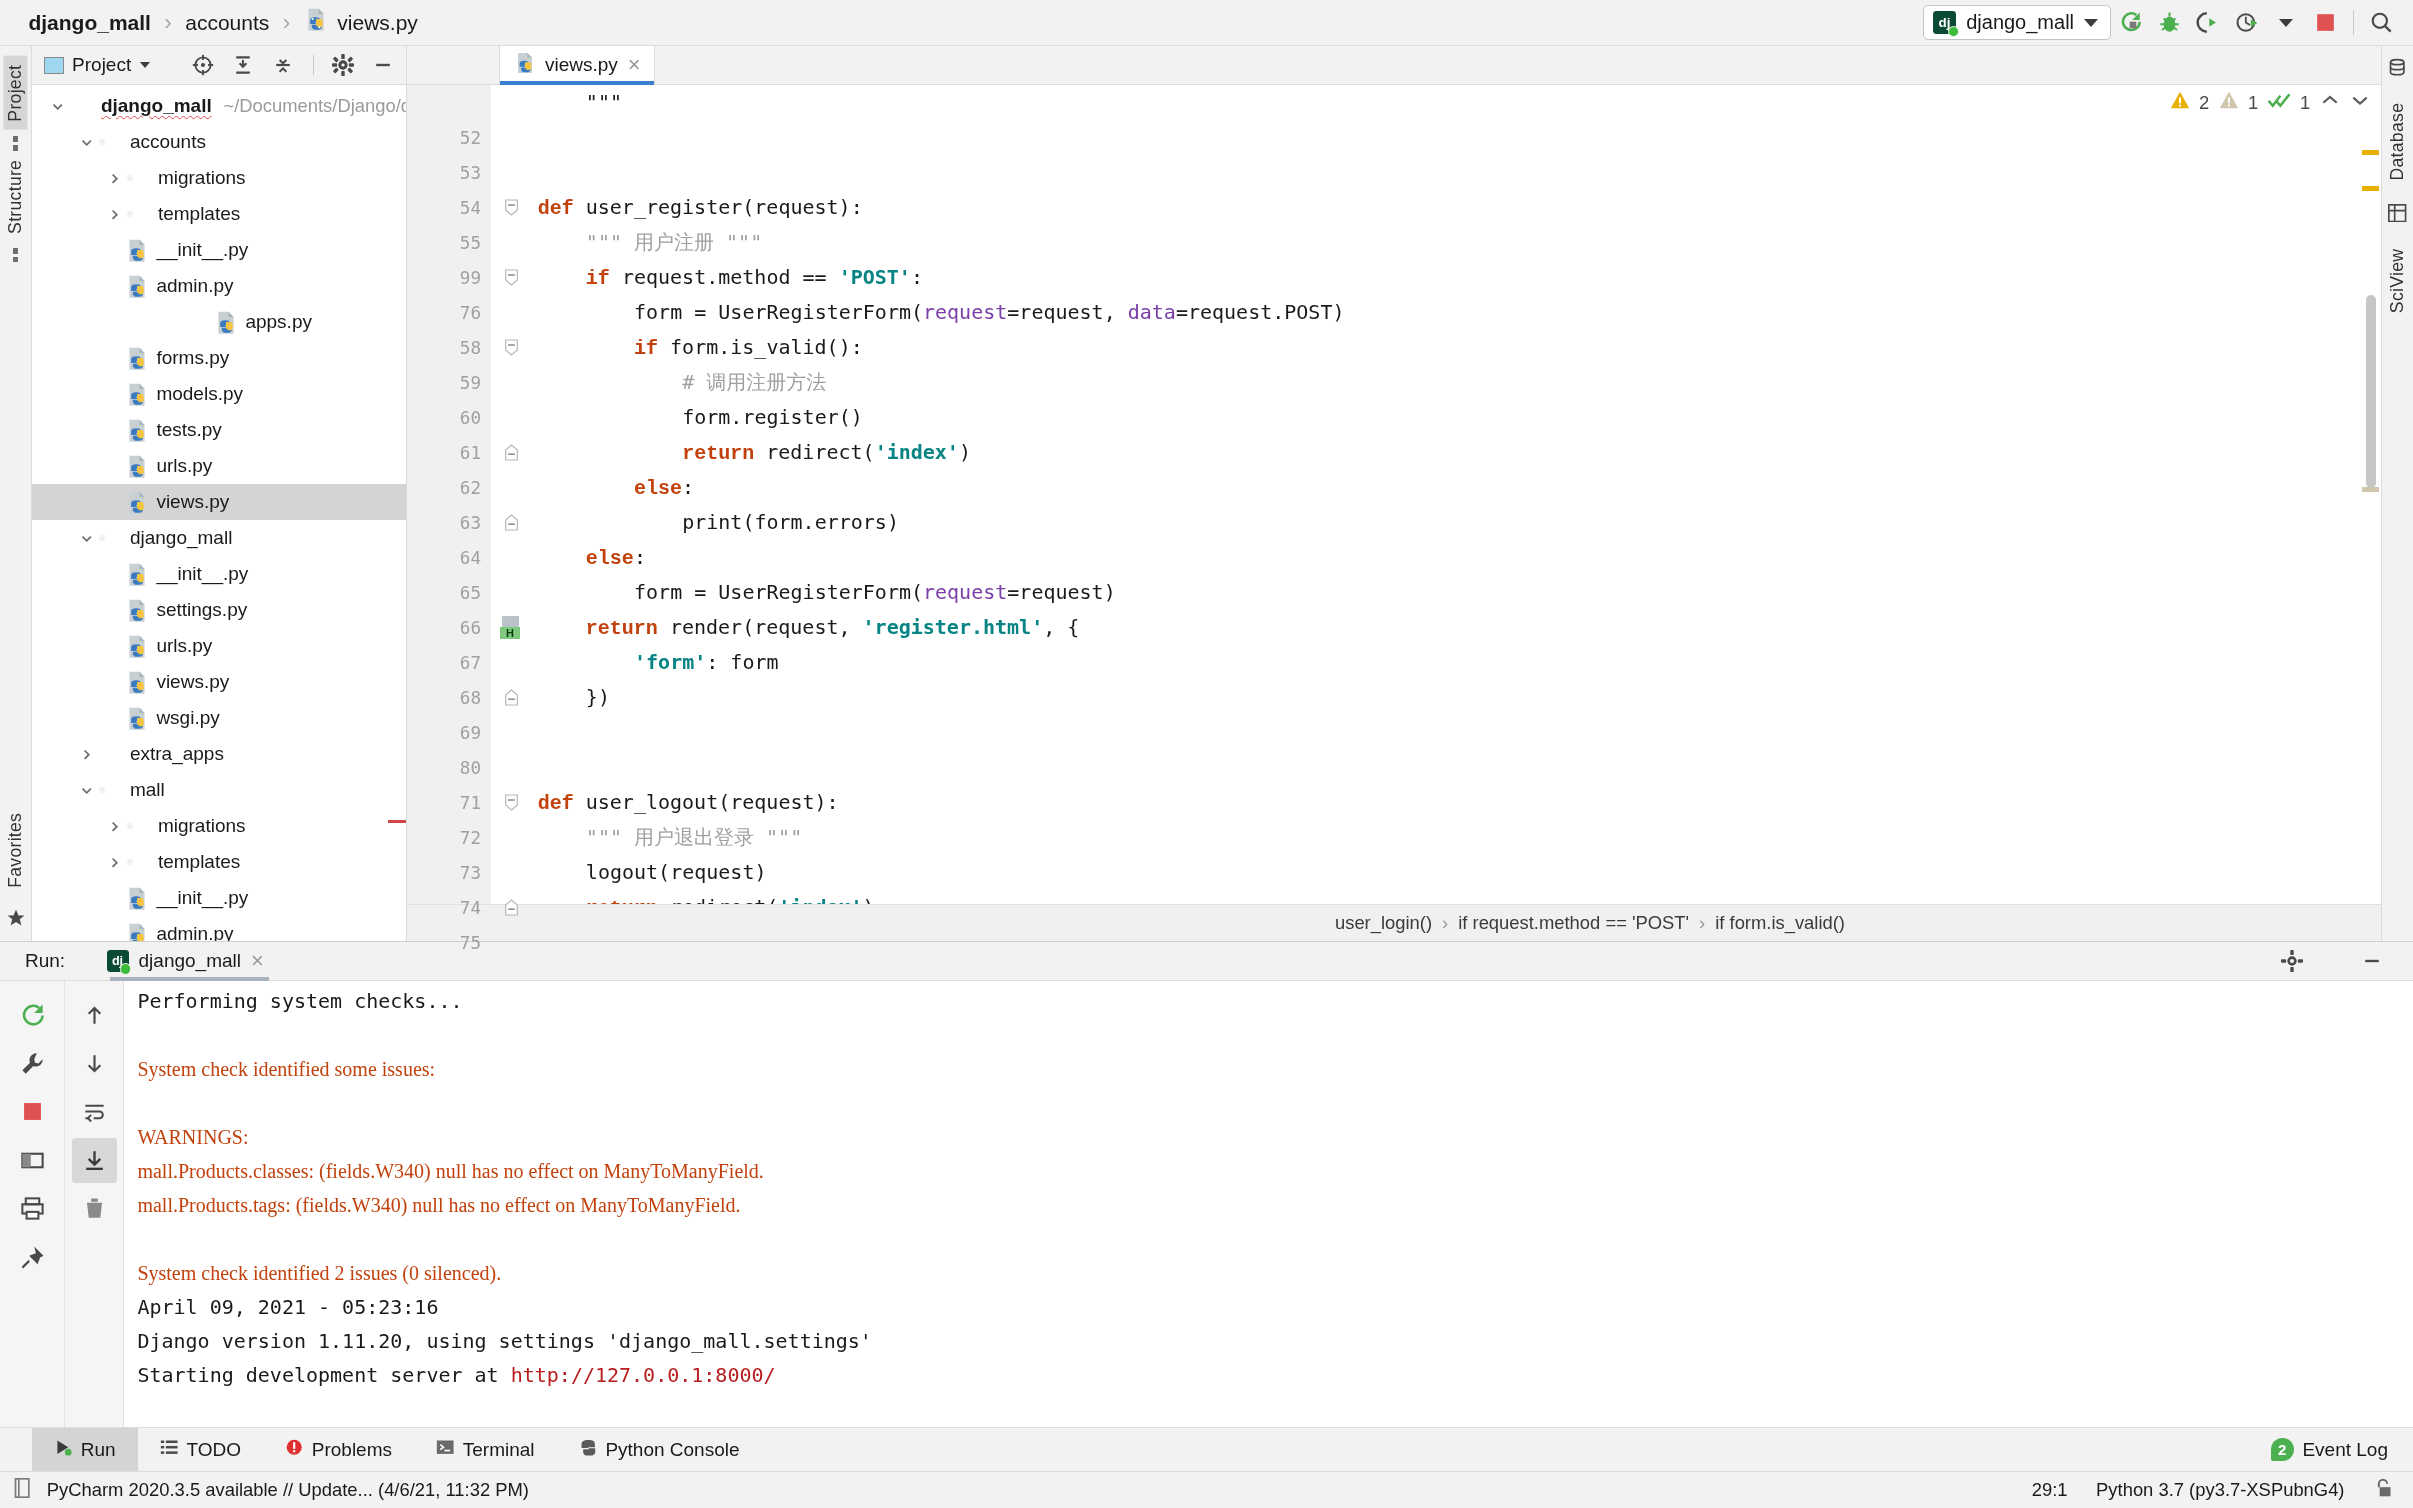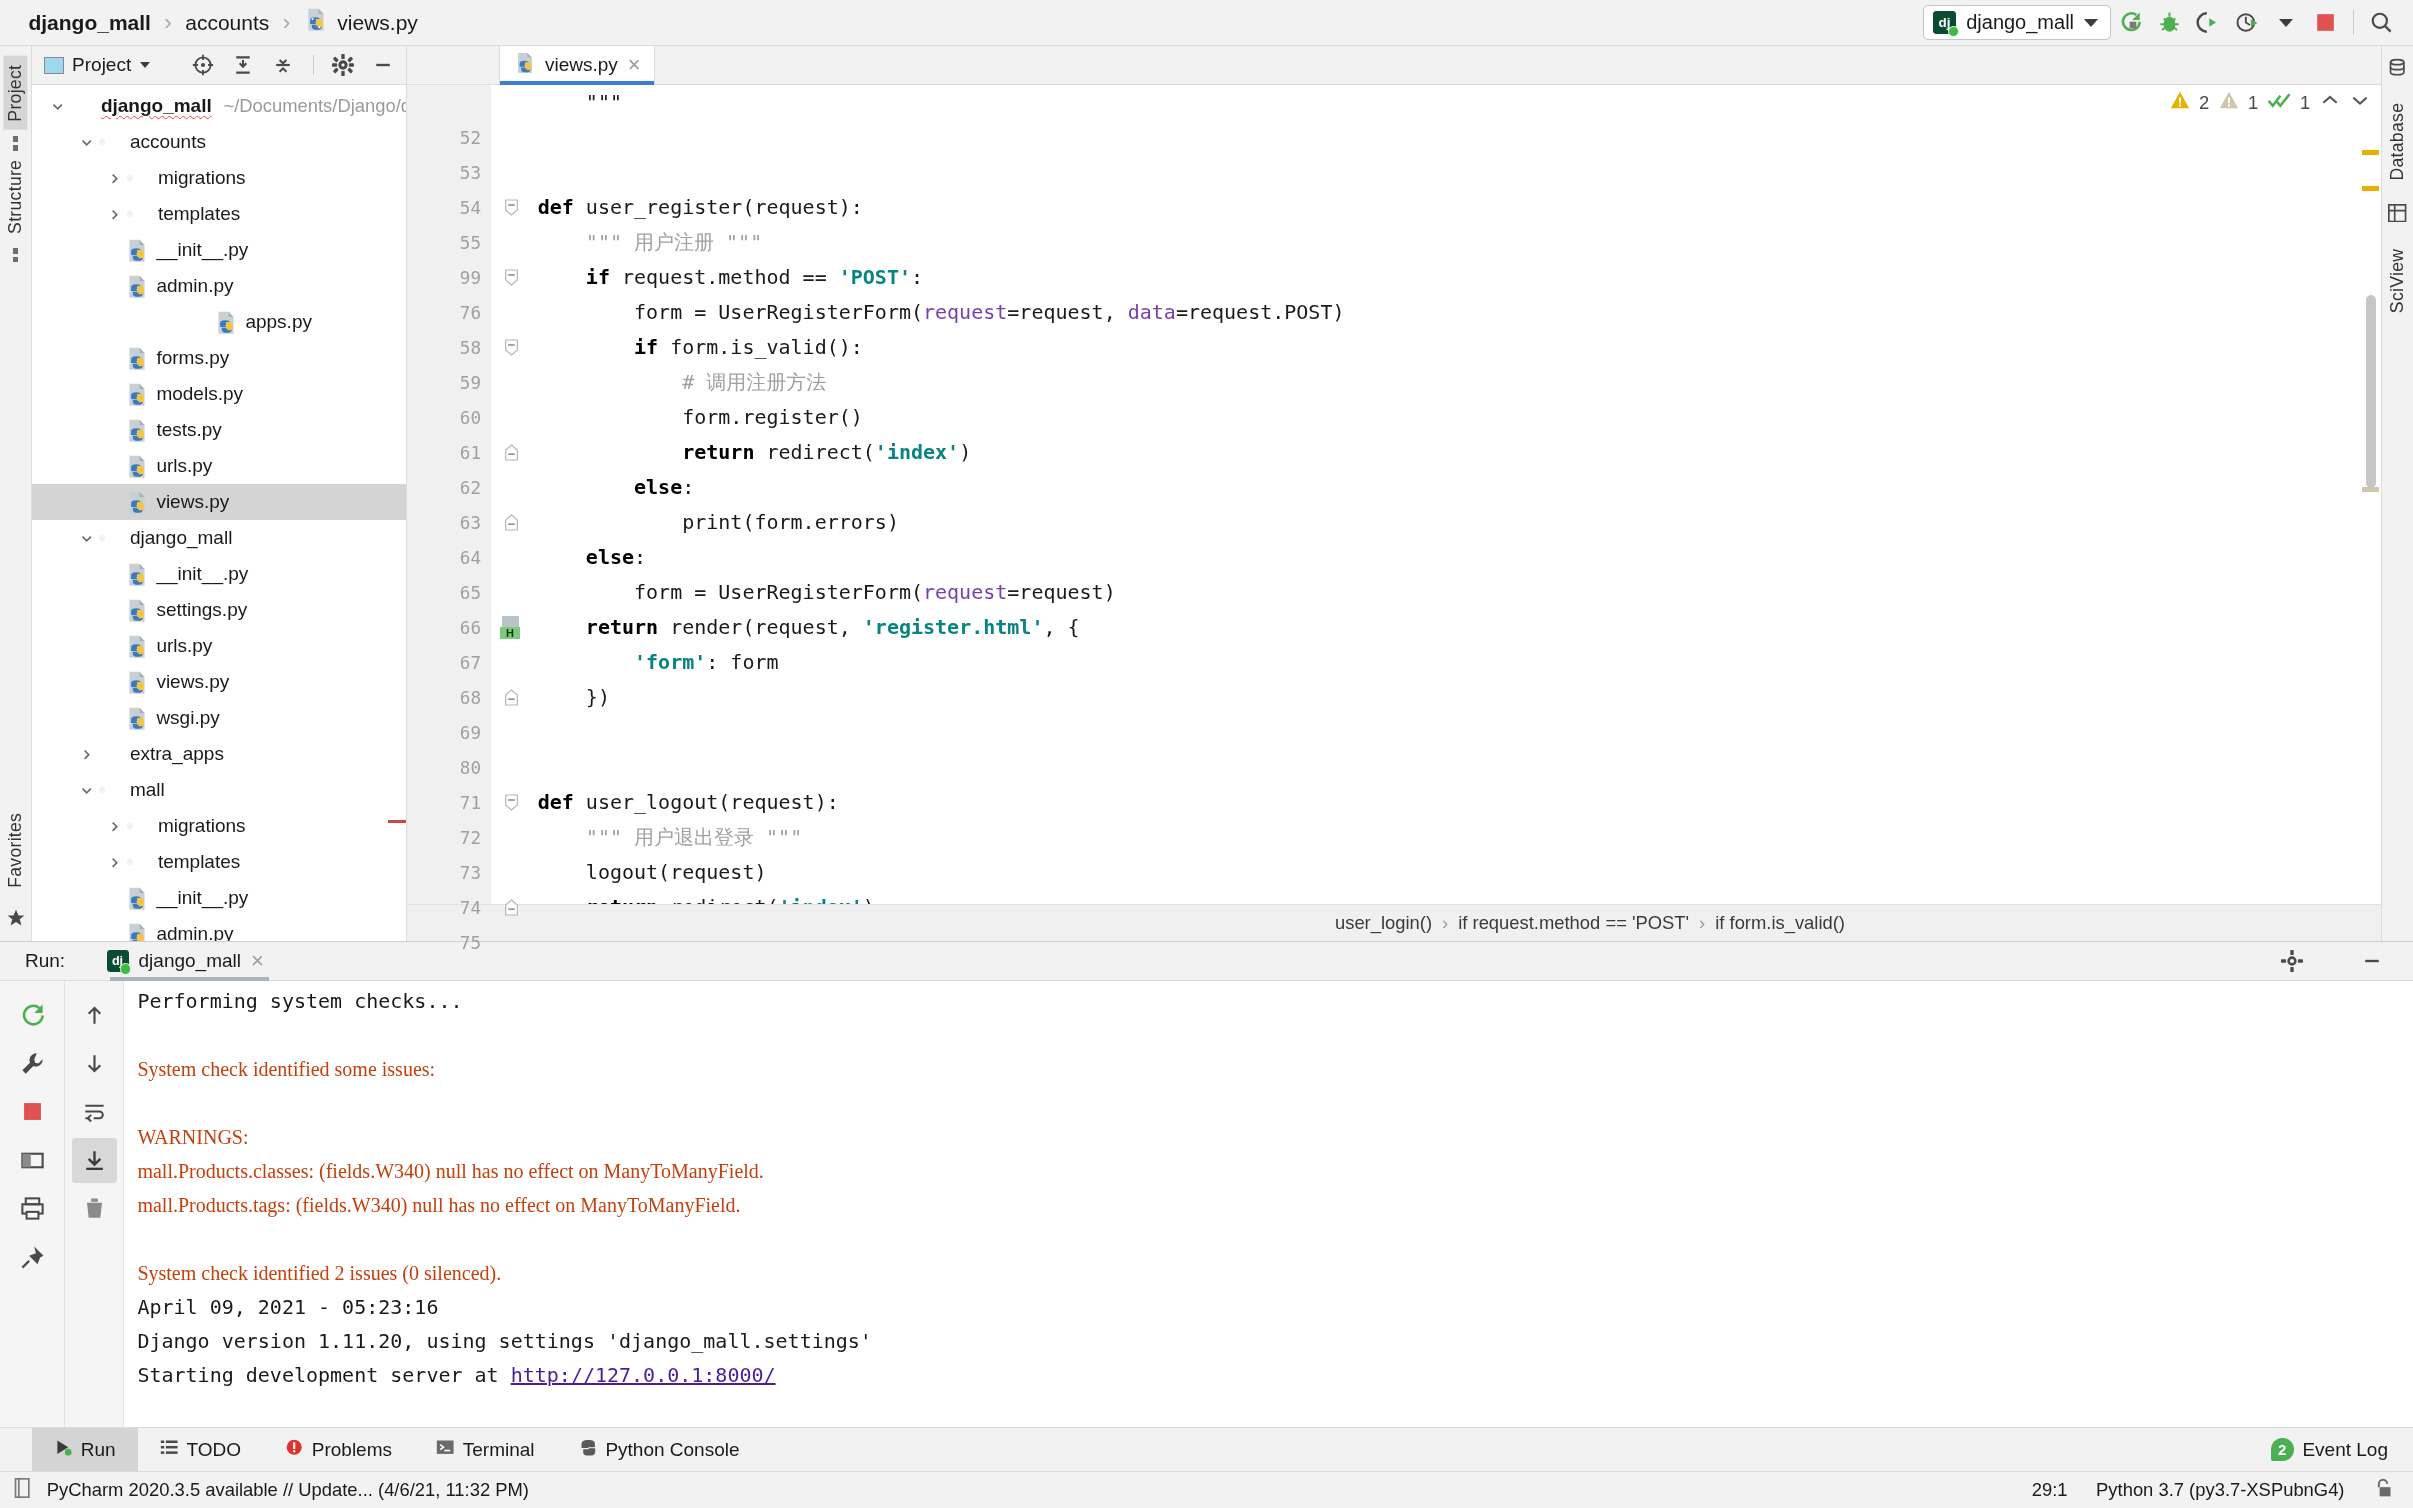--- a/index.html
+++ b/index.html
@@ -122,21 +122,21 @@
   }
   .gline { height: 35px; display: flex; align-items: center; justify-content: flex-end; padding-right: 10px; }
   .foldcol { width: 40px; flex: 0 0 40px; background: #ffffff; position: relative; }
   .foldmark { height: 35px; display: flex; align-items: center; justify-content: center; }
   .code {
     flex: 1; position: relative; overflow: hidden;
     font-family: "DejaVu Sans Mono", monospace; font-size: 20px; line-height: 35px;
     color: #1a1a1a; white-space: pre; padding-left: 6.7px;
   }
   .cl { height: 35px; }
-  .kw { color: #000000; font-weight: bold; }
+  .kw { color: #c2410c; font-weight: bold; font-family: Liberation Mono, monospace; }
   .str { color: #088484; font-weight: bold; }
   .cmt { color: #a0a0a0; }
   .kwarg { color: #7a3ea8; }
   .hbadge { position: relative; width: 22px; height: 23.5px; }
   .hbadge .pg { position: absolute; left: 1.7px; top: 0; width: 17px; height: 18.4px; background: #b9c3c8; }
   .hbadge .hl { position: absolute; left: 0; bottom: 0; width: 20px; height: 12.6px; background: #7fc97f; color: #0a3a0a; font-size: 11px; font-weight: bold; text-align: center; line-height: 12.6px; font-family: "Liberation Sans", sans-serif; }
 
   .inspect { position: absolute; top: 5px; right: 10px; display: flex; align-items: center; gap: 8.4px; font-size: 18.4px; color: #4a4a4a; z-index: 5; }
   .scrollzone { position: absolute; top: 0; right: 0; width: 22px; bottom: 0; }
   .scrollthumb { position: absolute; right: 5px; width: 10px; background: #c6c6c6; border-radius: 5px; }
@@ -152,21 +152,21 @@
   .runtab { display: flex; align-items: center; gap: 10px; font-size: 19px; color: #1a1a1a; position: relative; padding: 0 11.7px 0 3.4px; height: 39px; }
   .runtab::after { content: ""; position: absolute; left: 6.7px; right: 6.7px; bottom: 0; height: 3.4px; background: #a8b3bd; }
   .runhead-spacer { flex: 1; }
   .runbody { flex: 1; display: flex; min-height: 0; }
   .runrail { width: 65px; flex: 0 0 65px; background: #f5f5f5; border-right: 0.8px solid #e2e2e2; display: flex; flex-direction: column; align-items: center; padding-top: 11.7px; gap: 3.4px; }
   .rr2 { width: 59px; flex: 0 0 59px; background: #f5f5f5; border-right: 0.8px solid #e2e2e2; display: flex; flex-direction: column; align-items: center; padding-top: 11.7px; gap: 3.4px; }
   .rbtn { width: 45px; height: 45px; display: flex; align-items: center; justify-content: center; }
   .rbtn.active { background: #d8d8d8; border-radius: 3.4px; }
   .console { flex: 1; overflow: hidden; position: relative; font-family: "DejaVu Sans Mono", monospace; font-size: 20px; line-height: 34px; color: #1a1a1a; padding: 3.4px 0 0 13.4px; white-space: pre; }
   .cerr { color: #c2410c; font-family: Liberation Serif, serif; }
-  .clink { color: #4c1d95; text-decoration: underline; }
+  .clink { color: #b91c1c; }
 
   
   .bottomtabs { height: 44px; flex: 0 0 44px; background: #f2f2f2; border-top: 0.8px solid #dcdcdc; display: flex; align-items: stretch; padding-left: 32px; }
   .btab { display: flex; align-items: center; gap: 8.4px; padding: 0 22px; font-size: 19px; color: #1a1a1a; }
   .btab.active { background: #d4d4d4; }
   .bspacer { flex: 1; }
   .eventlog { display: flex; align-items: center; gap: 8.4px; padding-right: 25px; font-size: 19px; color: #1a1a1a; }
   .evbadge { width: 23.5px; height: 23.5px; border-radius: 50% 50% 50% 1.7px; background: #4caf50; color: #fff; font-size: 15px; display: flex; align-items: center; justify-content: center; font-weight: bold; }
 
   .statusbar { height: 37px; flex: 0 0 37px; background: #f2f2f2; border-top: 0.8px solid #dcdcdc; display: flex; align-items: center; padding: 0 20px 0 13.4px; gap: 13.4px; font-size: 18.4px; color: #1a1a1a; }

